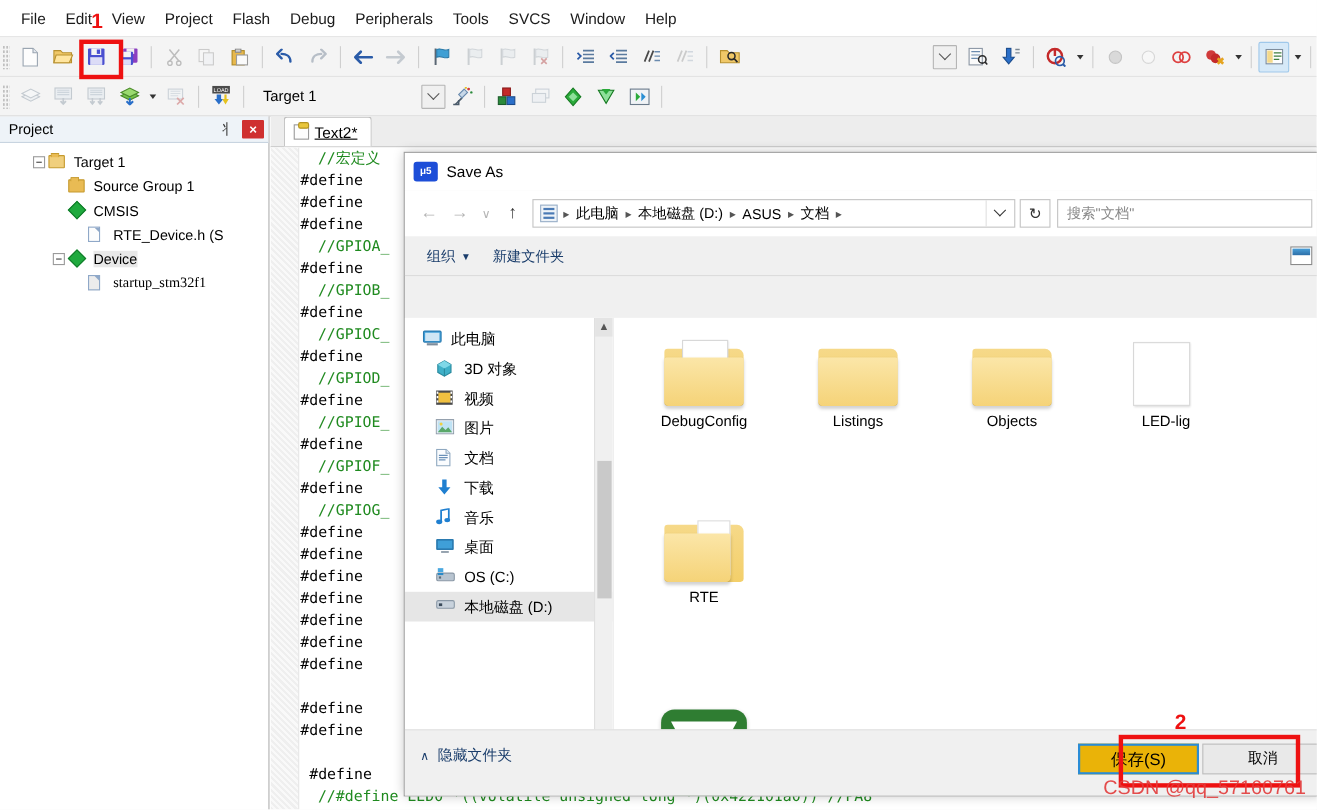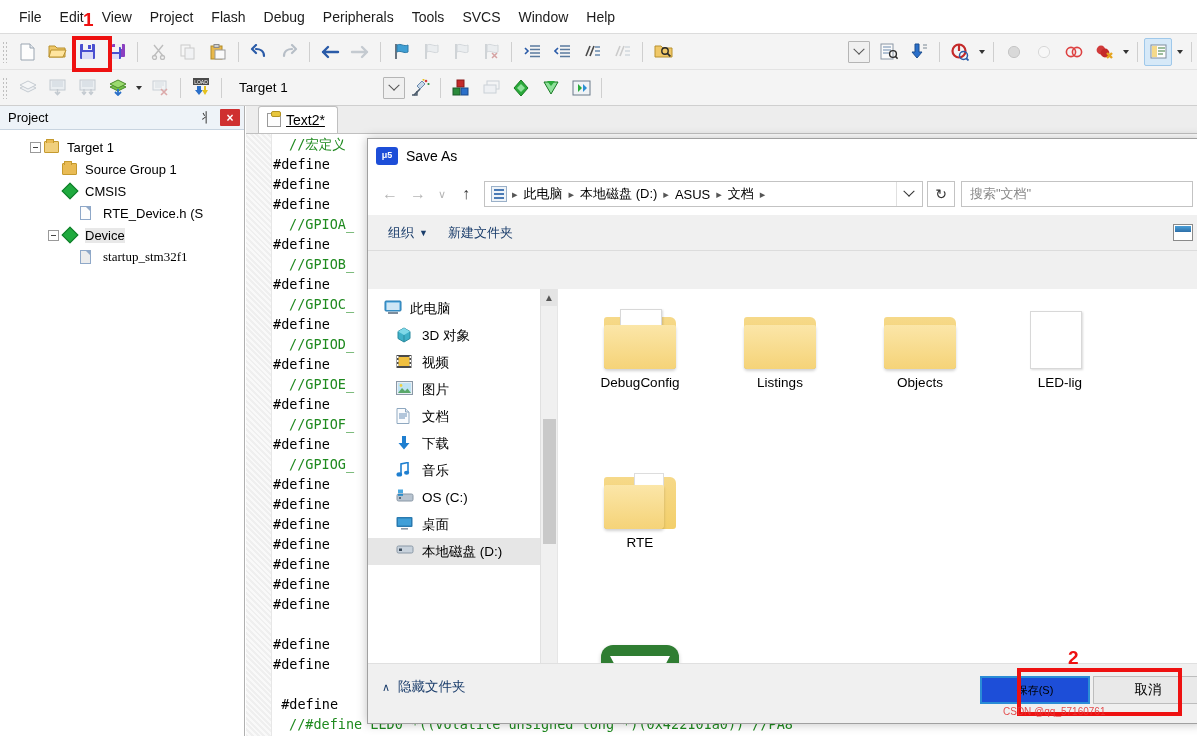--- a/index.html
+++ b/index.html
@@ -288,32 +288,32 @@
     position:absolute; left:0; bottom:0; width:835px; height:60px;
     background:#f0f0f0; border-top:1px solid #e0e0e0;
   }
   .hide-folders {
     position:absolute; left:14px; top:14px; font-size:13.5px; color:#1a3d6b;
     display:flex; align-items:center;
   }
   .hide-folders .ch { margin-right:8px; font-size:11px; }
   .savebtn {
     position:absolute; right:113px; top:12px; width:110px; height:28px;
-    background:#1d4ed8; border:2px solid #2a8cd6;
-    display:flex; align-items:center; justify-content:center; font-size:11px;
+    background:#eab308; border:2px solid #2a8cd6;
+    display:flex; align-items:center; justify-content:center; font-size:15px;
   }
   .cancelbtn {
     position:absolute; right:0px; top:12px; width:110px; height:28px;
     background:#e9e9e9; border:1px solid #bdbdbd;
     display:flex; align-items:center; justify-content:center; font-size:13.5px;
   }
 
   .watermark {
     position:absolute; left:1003px; top:706px; z-index:70;
-    color:#e23b3b; font-size:10px; white-space:nowrap; opacity:.9;
+    color:#e23b3b; font-size:18px; white-space:nowrap; opacity:.9;
     font-family:"Liberation Sans",sans-serif;
   }
 </style>
 </head>
 <body>
 
 <div id="app">
 
   <div class="menubar">
     <div class="mi">File</div>
@@ -852,38 +852,38 @@
             <svg width="14" height="16" viewBox="0 0 14 16">
                 <path d="M5 12V2l7-1.5v10" stroke="#1f7fd0" stroke-width="1.6" fill="none"></path>
                 <ellipse cx="3.3" cy="12.4" rx="2.8" ry="2.2" fill="#1f7fd0"></ellipse>
                 <ellipse cx="10.6" cy="10.8" rx="2.6" ry="2" fill="#1f7fd0"></ellipse>
               </svg>
           </div>
           <span>音乐</span>
         </div>
         <div class="nav-item indent">
           <div class="nav-ico">
+            <svg width="17" height="14" viewBox="0 0 17 14">
+                <rect x="0.5" y="1" width="16" height="10" rx="1" fill="#2a7ab0"></rect>
+                <rect x="2" y="2.5" width="13" height="7" fill="#3f9fd8"></rect>
+                <rect x="5" y="12" width="7" height="1.6" fill="#8a98a6"></rect>
+              </svg>
+          </div>
+          <span>桌面</span>
+        </div>
+        <div class="nav-item indent">
+          <div class="nav-ico">
             <svg width="18" height="13" viewBox="0 0 18 13">
                 <rect x="1" y="5" width="16" height="7" rx="1.5" fill="#b8c4d0" stroke="#8a98a6"></rect>
                 <rect x="2" y="0.5" width="5" height="3.5" fill="#4aa8e0"></rect>
                 <rect x="2" y="4.8" width="5" height="2" fill="#2a8ac8"></rect>
                 <rect x="3" y="8" width="2" height="2" fill="#5a6a7a"></rect>
               </svg>
           </div>
           <span>OS (C:)</span>
-        </div>
-        <div class="nav-item indent">
-          <div class="nav-ico">
-            <svg width="17" height="14" viewBox="0 0 17 14">
-                <rect x="0.5" y="1" width="16" height="10" rx="1" fill="#2a7ab0"></rect>
-                <rect x="2" y="2.5" width="13" height="7" fill="#3f9fd8"></rect>
-                <rect x="5" y="12" width="7" height="1.6" fill="#8a98a6"></rect>
-              </svg>
-          </div>
-          <span>桌面</span>
         </div>
         <div class="nav-item indent sel">
           <div class="nav-ico">
             <svg width="18" height="12" viewBox="0 0 18 12">
                 <rect x="1" y="3" width="16" height="7" rx="1.5" fill="#c8d2dc" stroke="#8a98a6"></rect>
                 <rect x="3" y="5.5" width="3" height="2.5" fill="#3a4a5a"></rect>
               </svg>
           </div>
           <span>本地磁盘 (D:)</span>
         </div>

